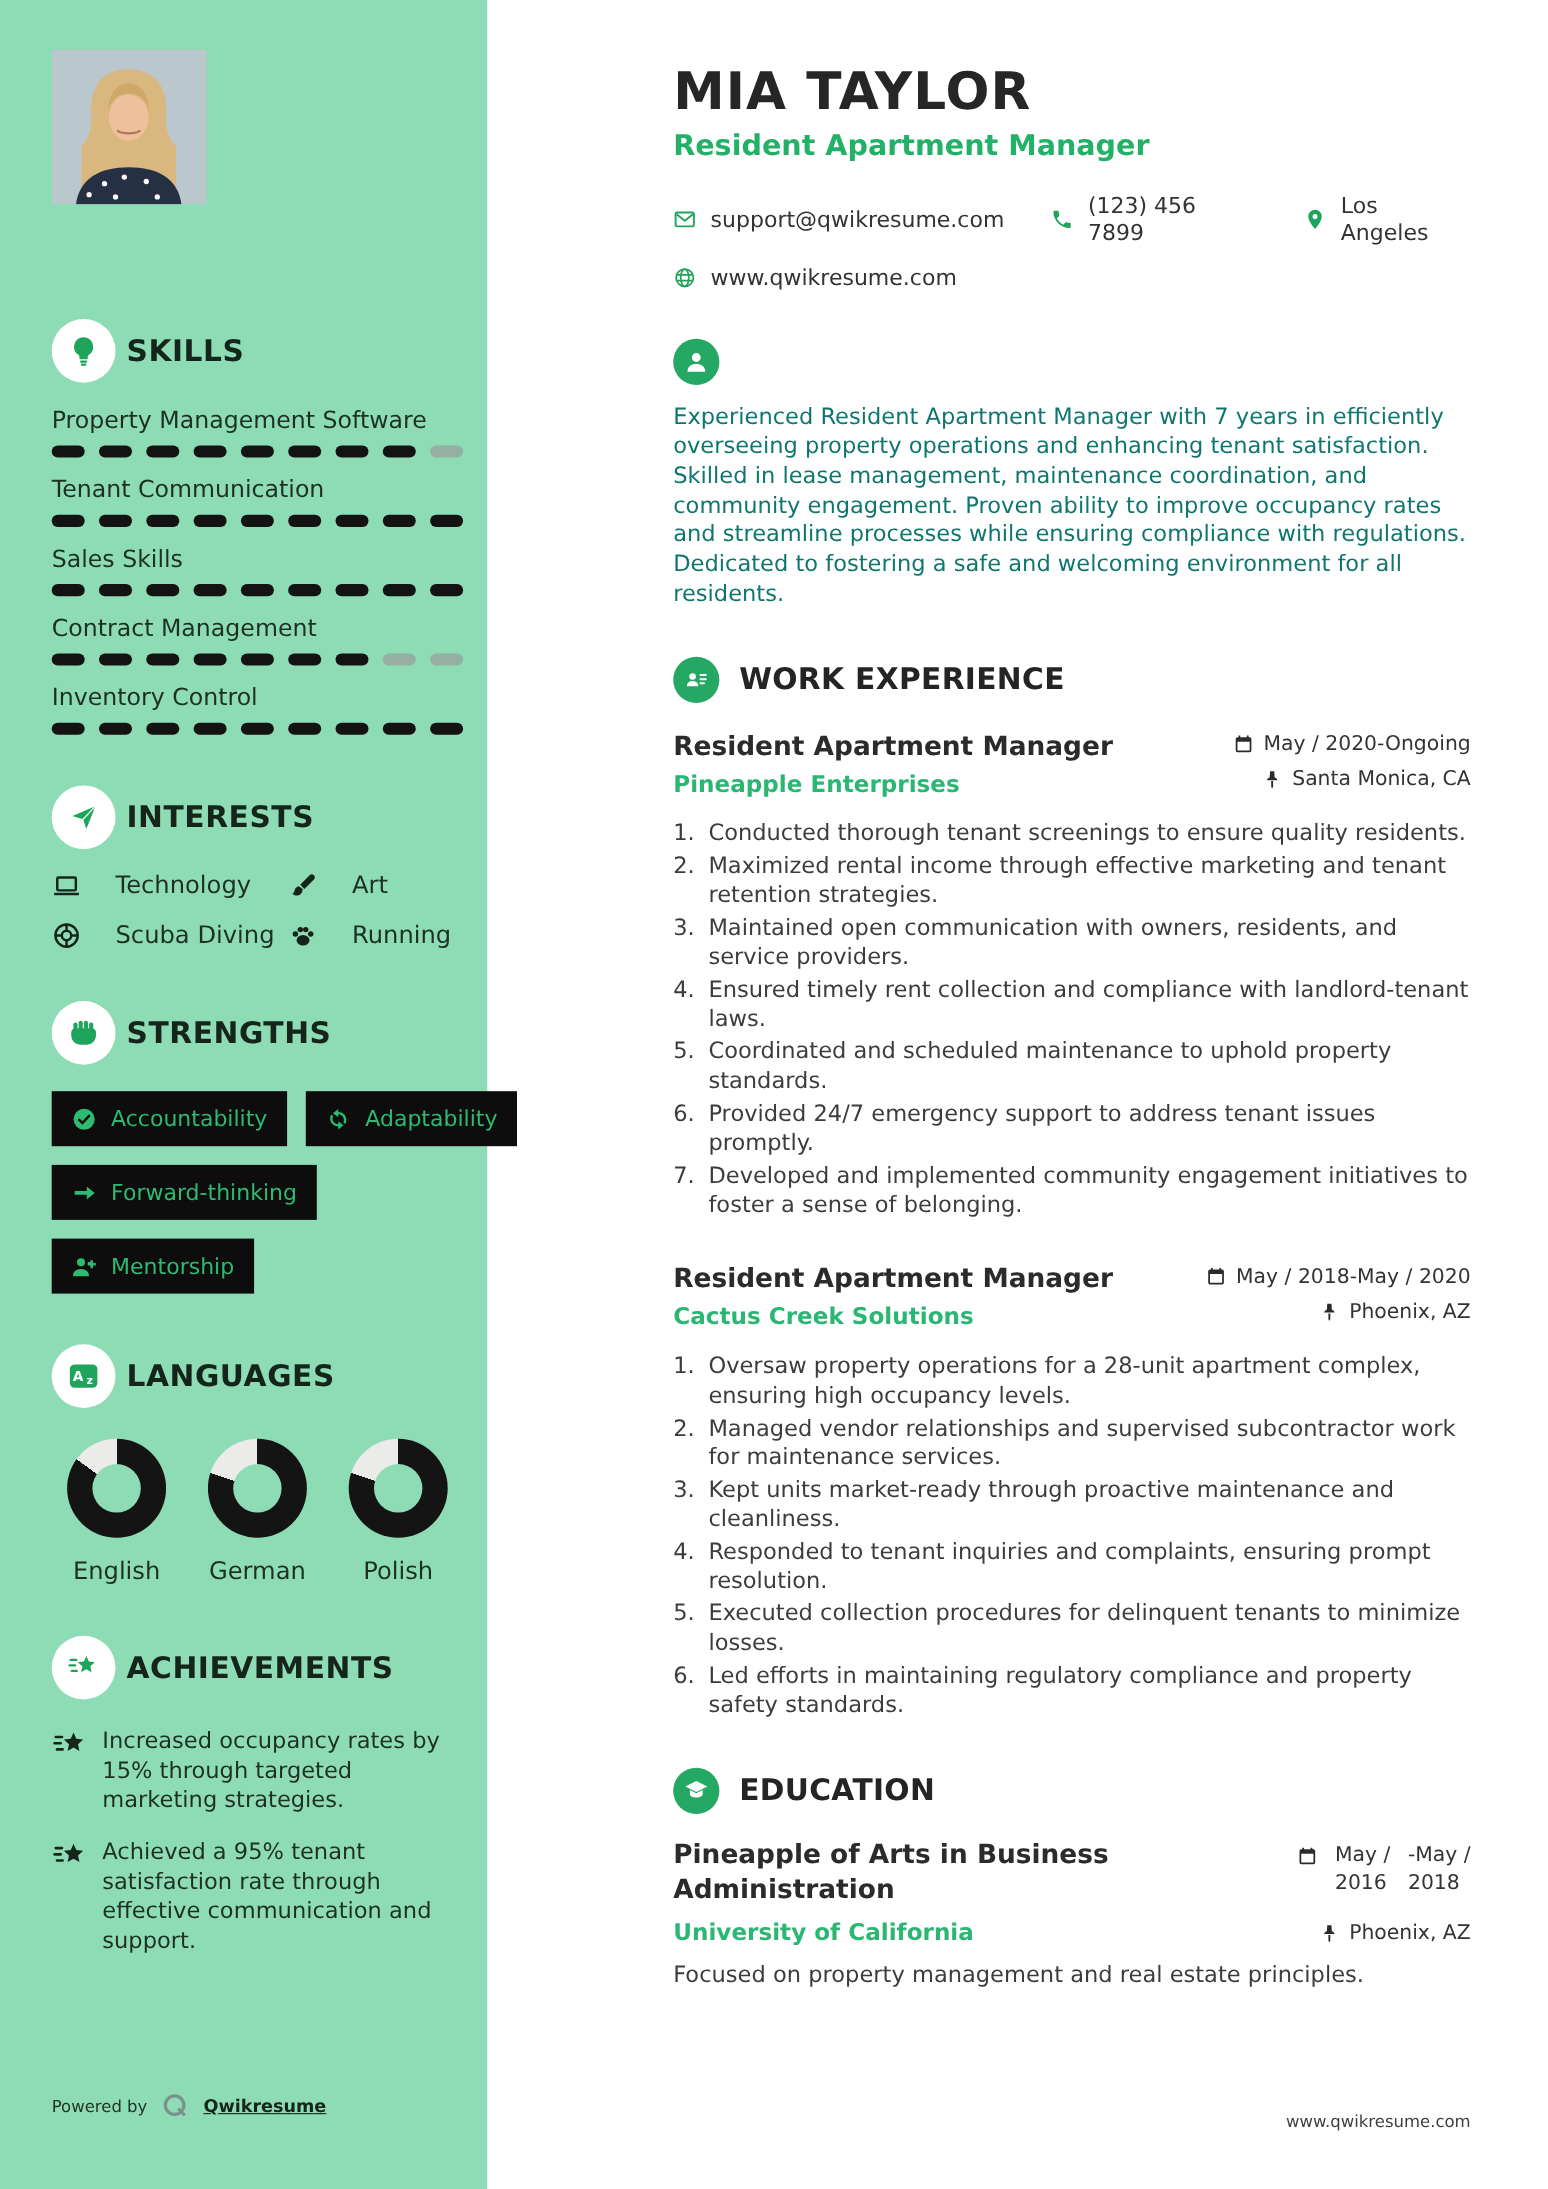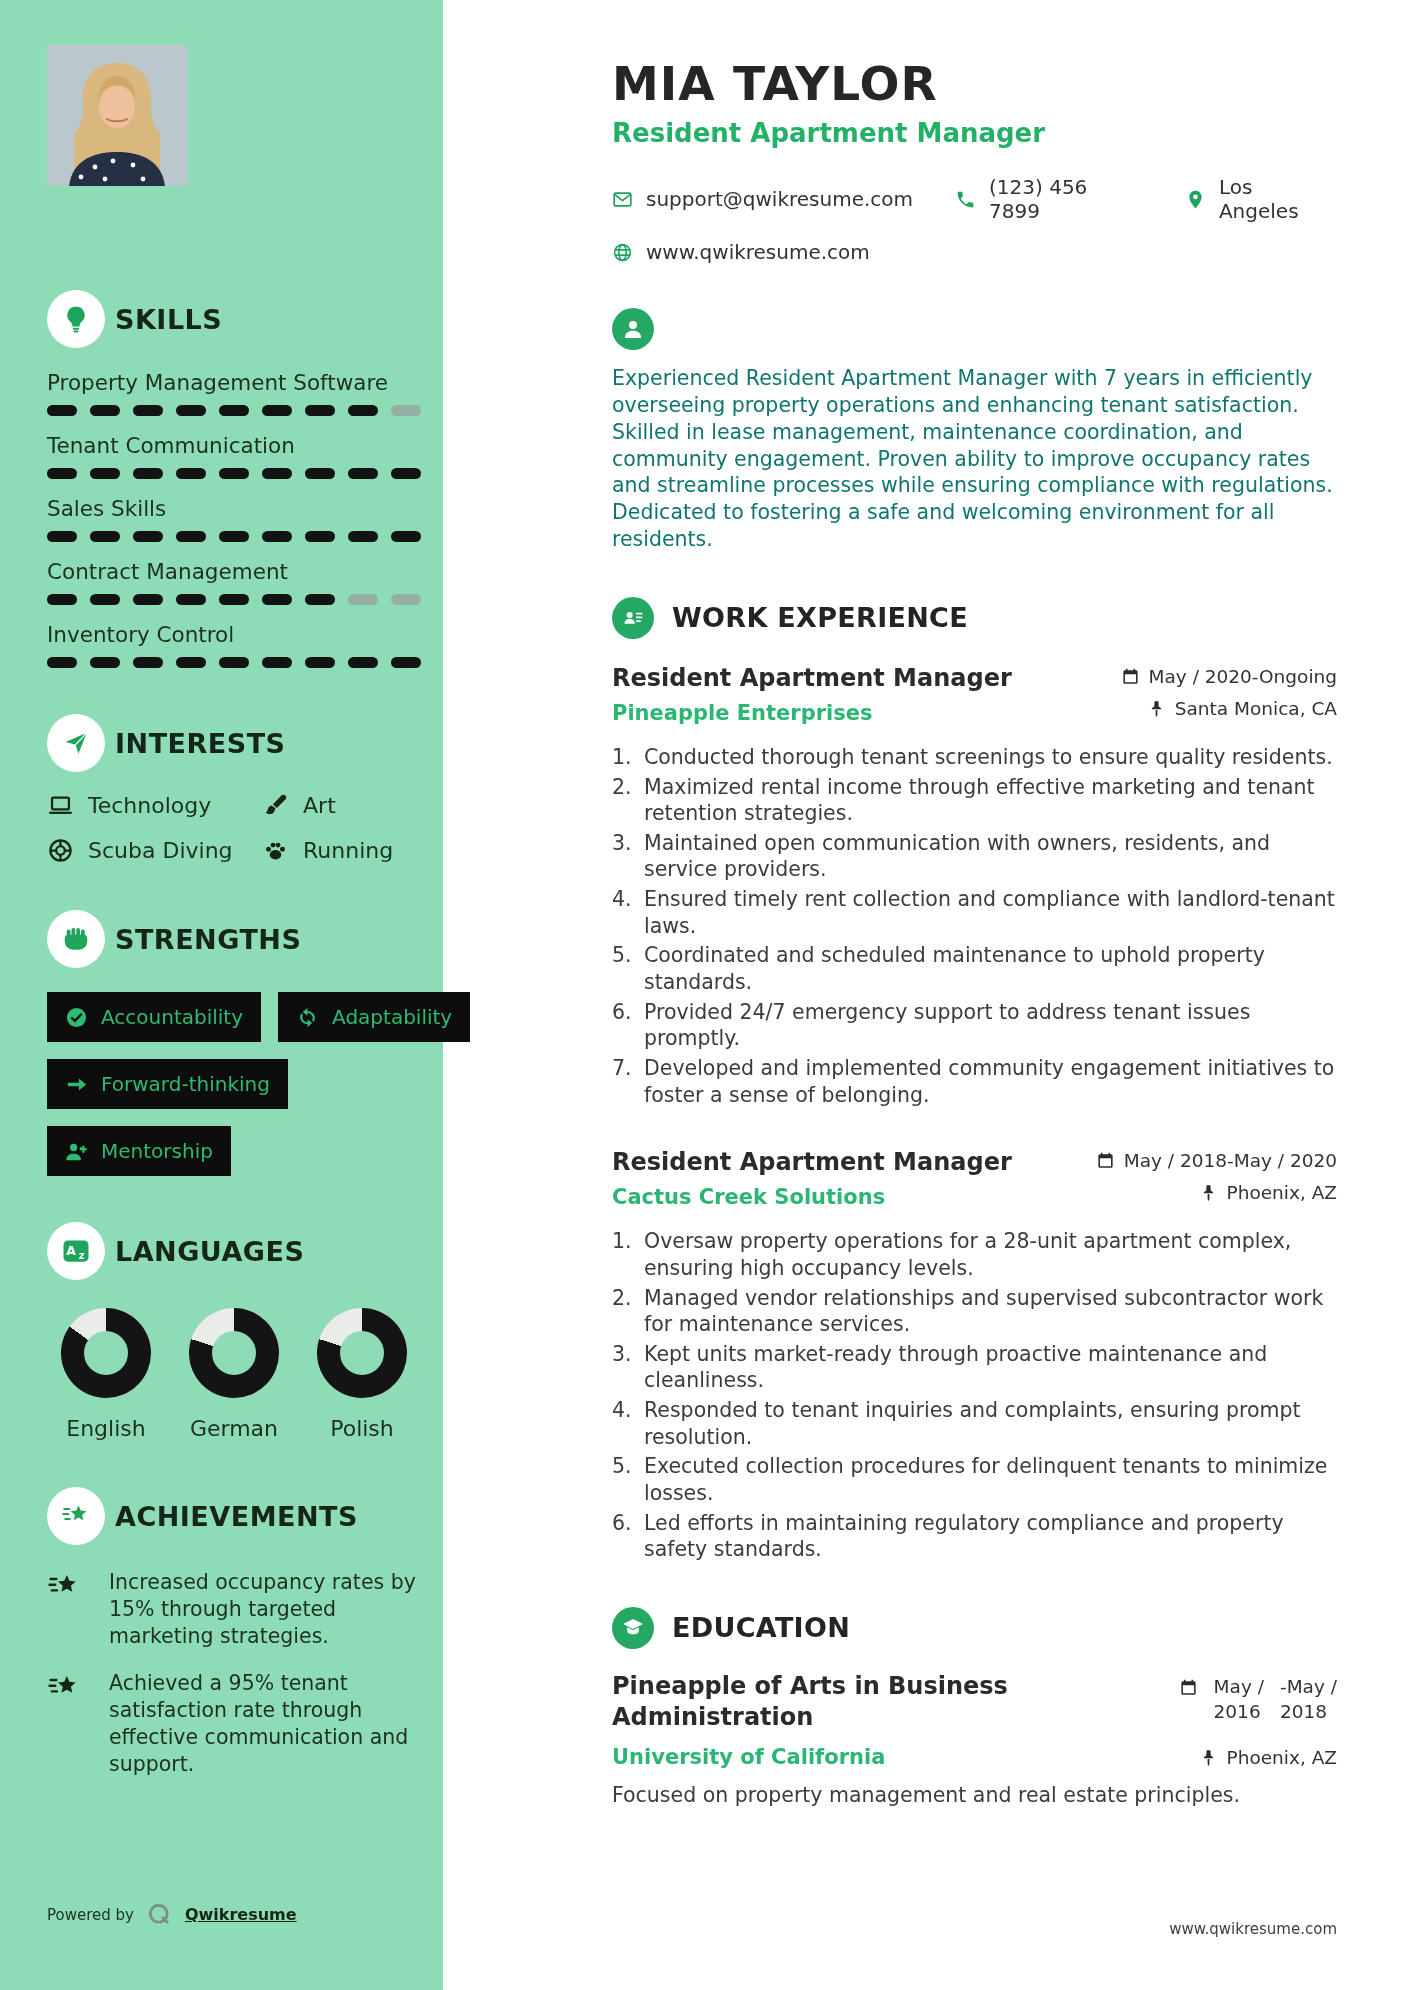--- a/index.html
+++ b/index.html
@@ -30,38 +30,38 @@
   .side-head h2 { margin:0; font-size:27px; font-weight:800; letter-spacing:.5px; color:#16251c; }
 
   .skills-list { margin-top:22px; }
   .skill { margin-bottom:17px; }
   .skill-label { font-size:21.5px; color:#1d3026; margin-bottom:10px; }
   .skill-bar { display:flex; gap:13px; }
   .dash { width:30px; height:11px; border-radius:6px; background:#95b0a2; }
   .dash.filled { background:#131313; }
 
   .interests-grid { margin-top:20px; display:grid; grid-template-columns:56% 44%; row-gap:18px; }
-  .interest { display:flex; align-items:center; gap:14px; font-size:22px; color:#1d3026; }
+  .interest { display:flex; align-items:center; gap:31px; font-size:22px; color:#1d3026; }
   .interest .icn svg { width:27px; height:27px; display:block; color:#16251c; }
 
   .pills { margin-top:24px; display:flex; flex-wrap:wrap; gap:17px; width:432px; }
   .pill {
     display:inline-flex; align-items:center; gap:13px;
     background:#0d0d0d; color:#2dbb72; font-size:20px; padding:13px 18px;
   }
   .pill .icn svg { width:23px; height:23px; display:block; }
 
   .donuts { margin-top:28px; display:flex; gap:38px; padding-left:14px; }
   .lang { display:flex; flex-direction:column; align-items:center; gap:18px; }
   .donut { width:90px; height:90px; border-radius:50%; position:relative; }
   .donut::after { content:""; position:absolute; inset:23px; border-radius:50%; background:#8edcb5; }
   .lang-label { font-size:22px; color:#1d3026; }
 
   .ach-list { margin-top:24px; }
-  .ach { display:flex; gap:28px; margin-bottom:20px; font-size:20.5px; line-height:1.32; color:#1d3026; max-width:370px; }
+  .ach { display:flex; gap:12px; margin-bottom:20px; font-size:20.5px; line-height:1.32; color:#1d3026; max-width:370px; }
   .ach .icn svg { width:34px; height:34px; display:block; color:#16251c; margin-top:1px; }
   .ach .icn { flex-shrink:0; }
 
   .side-footer {
     position:absolute; bottom:62px; left:47px;
     display:flex; align-items:center; gap:12px; font-size:15px; color:#203429;
   }
   .side-footer .icn svg { width:27px; height:27px; display:block; }
   .brand-link { font-weight:700; font-size:16px; color:#16251c; text-decoration:underline; }
 

